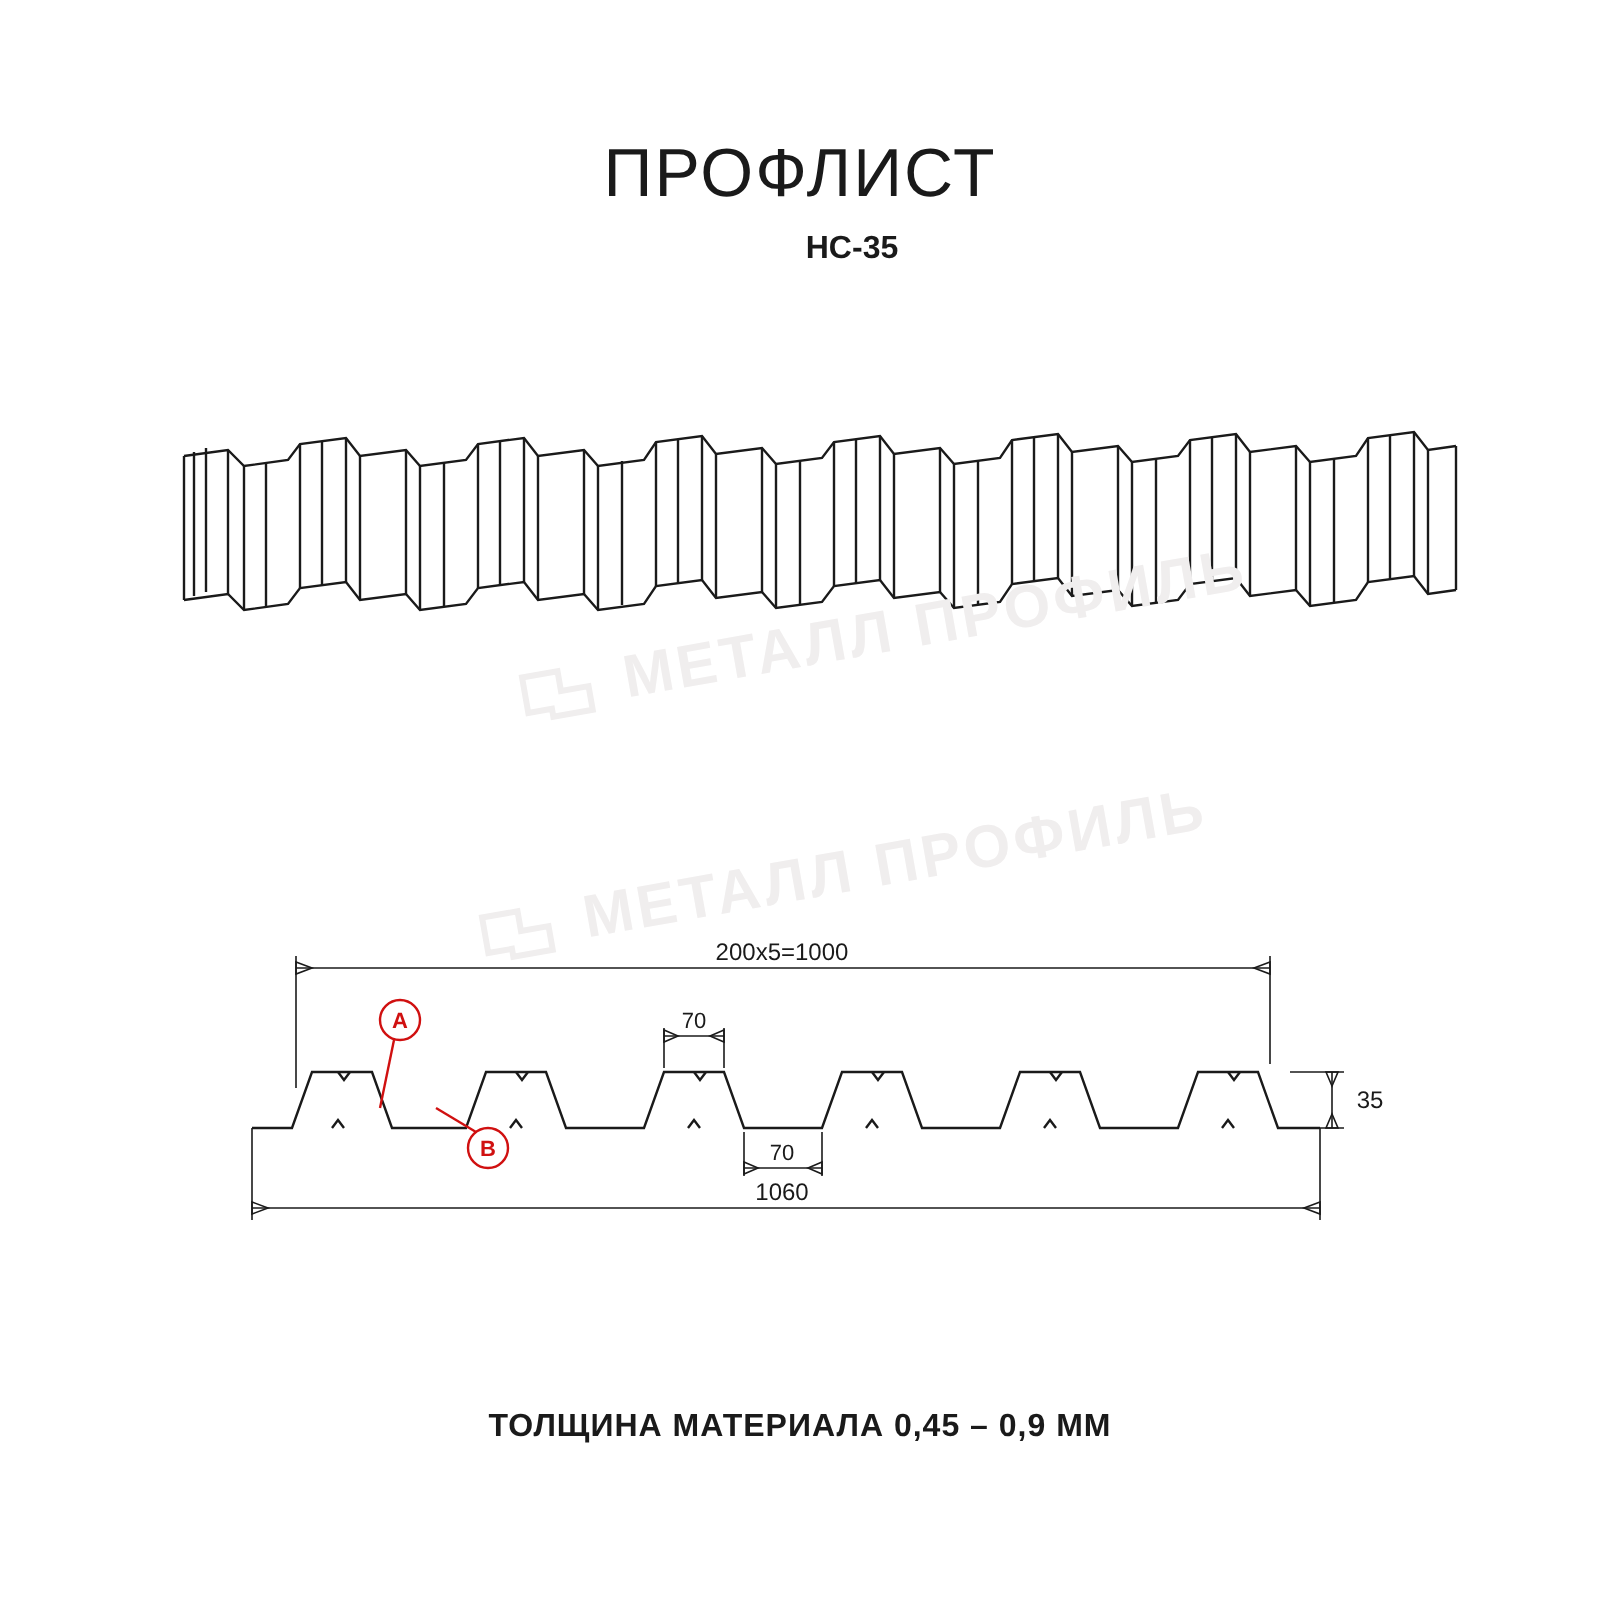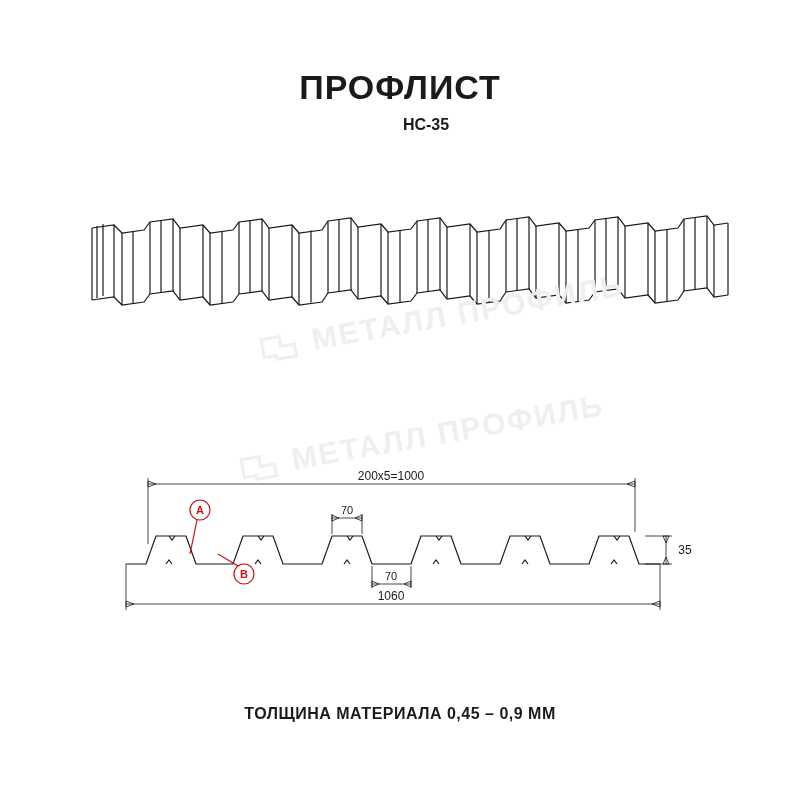--- a/index.html
+++ b/index.html
@@ -22,21 +22,21 @@
   }
 
   
   .title {
     position: absolute;
     top: 68px;
     left: 0;
     width: 800px;
     text-align: center;
     font-size: 34px;
-    font-weight: bold;
+    font-weight: normal;
     letter-spacing: 1px;
     color: #1a1a1a;
   }
   .subtitle {
     position: absolute;
     top: 116px;
     left: 0;
     width: 756px;
     text-align: center;
     font-size: 16px;

